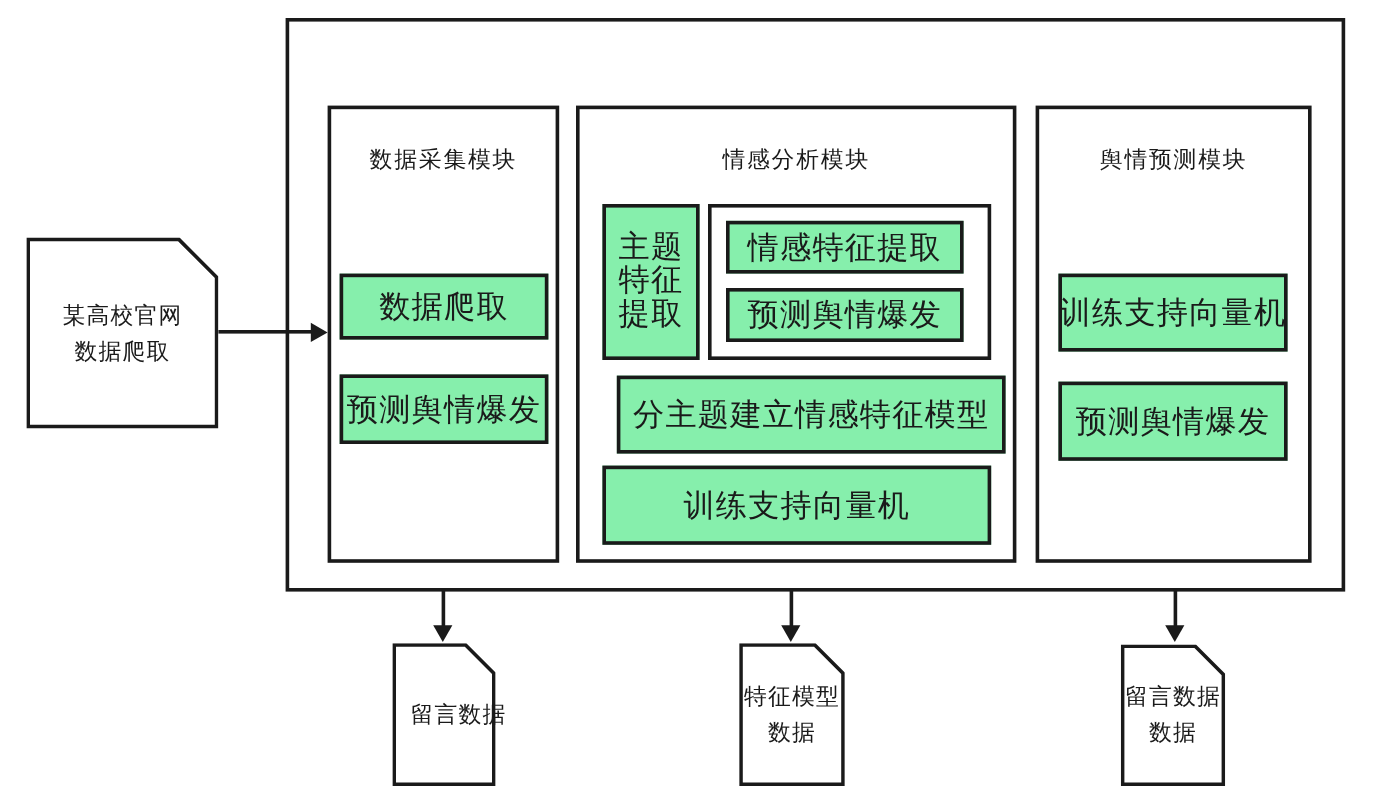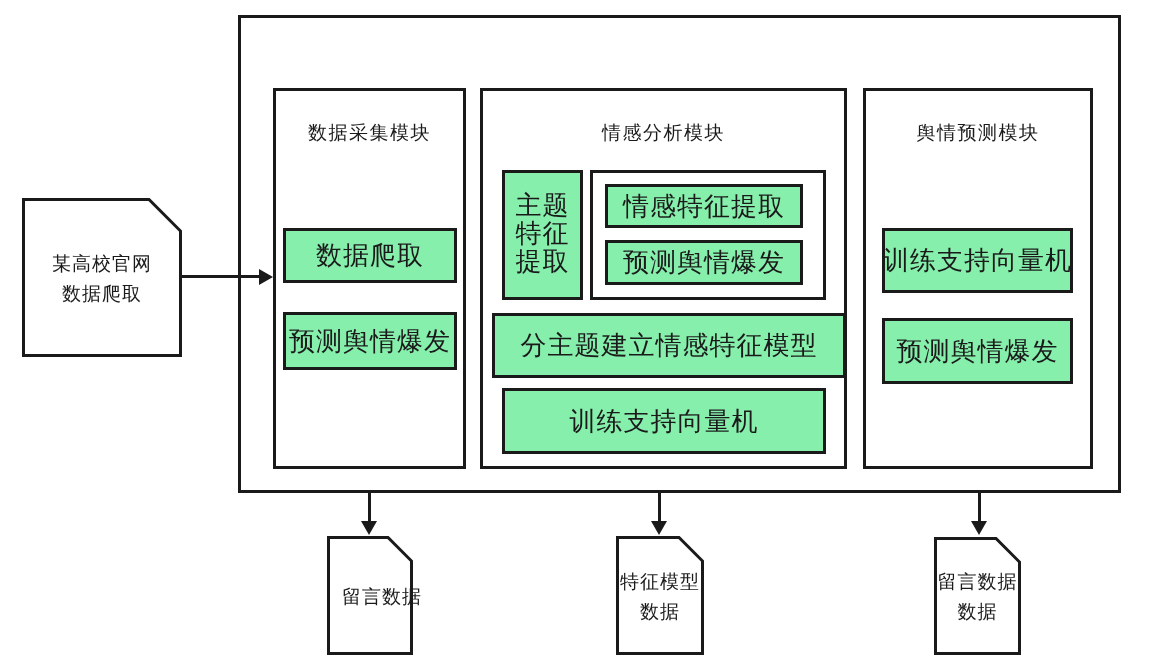--- a/index.html
+++ b/index.html
@@ -98,21 +98,21 @@
     <div class="box vtext" style="left:502px; top:170px; width:81px; height:130px; flex-direction:column;">
       <div>主题</div>
       <div>特征</div>
       <div>提取</div>
     </div>
 
     <div class="frame" style="left:590px; top:170px; width:236px; height:130px; background:#ffffff;"></div>
     <div class="box" style="left:605px; top:184px; width:198px; height:44px;">情感特征提取</div>
     <div class="box" style="left:605px; top:240px; width:198px; height:45px;">预测舆情爆发</div>
 
-    <div class="box" style="left:492px; top:313px; width:354px; height:65px;">分主题建立情感特征模型</div>
+    <div class="box" style="left:514px; top:313px; width:324px; height:65px;">分主题建立情感特征模型</div>
     <div class="box" style="left:502px; top:388px; width:324px; height:66px;">训练支持向量机</div>
   </div>
 
   <div>
     <div class="frame" style="left:863px; top:88px; width:230px; height:381px;"></div>
     <div class="label" style="left:863px; top:120px; width:230px;">舆情预测模块</div>
     <div class="box" style="left:882px; top:228px; width:191px; height:65px;">训练支持向量机</div>
     <div class="box" style="left:882px; top:318px; width:191px; height:66px;">预测舆情爆发</div>
   </div>
 

